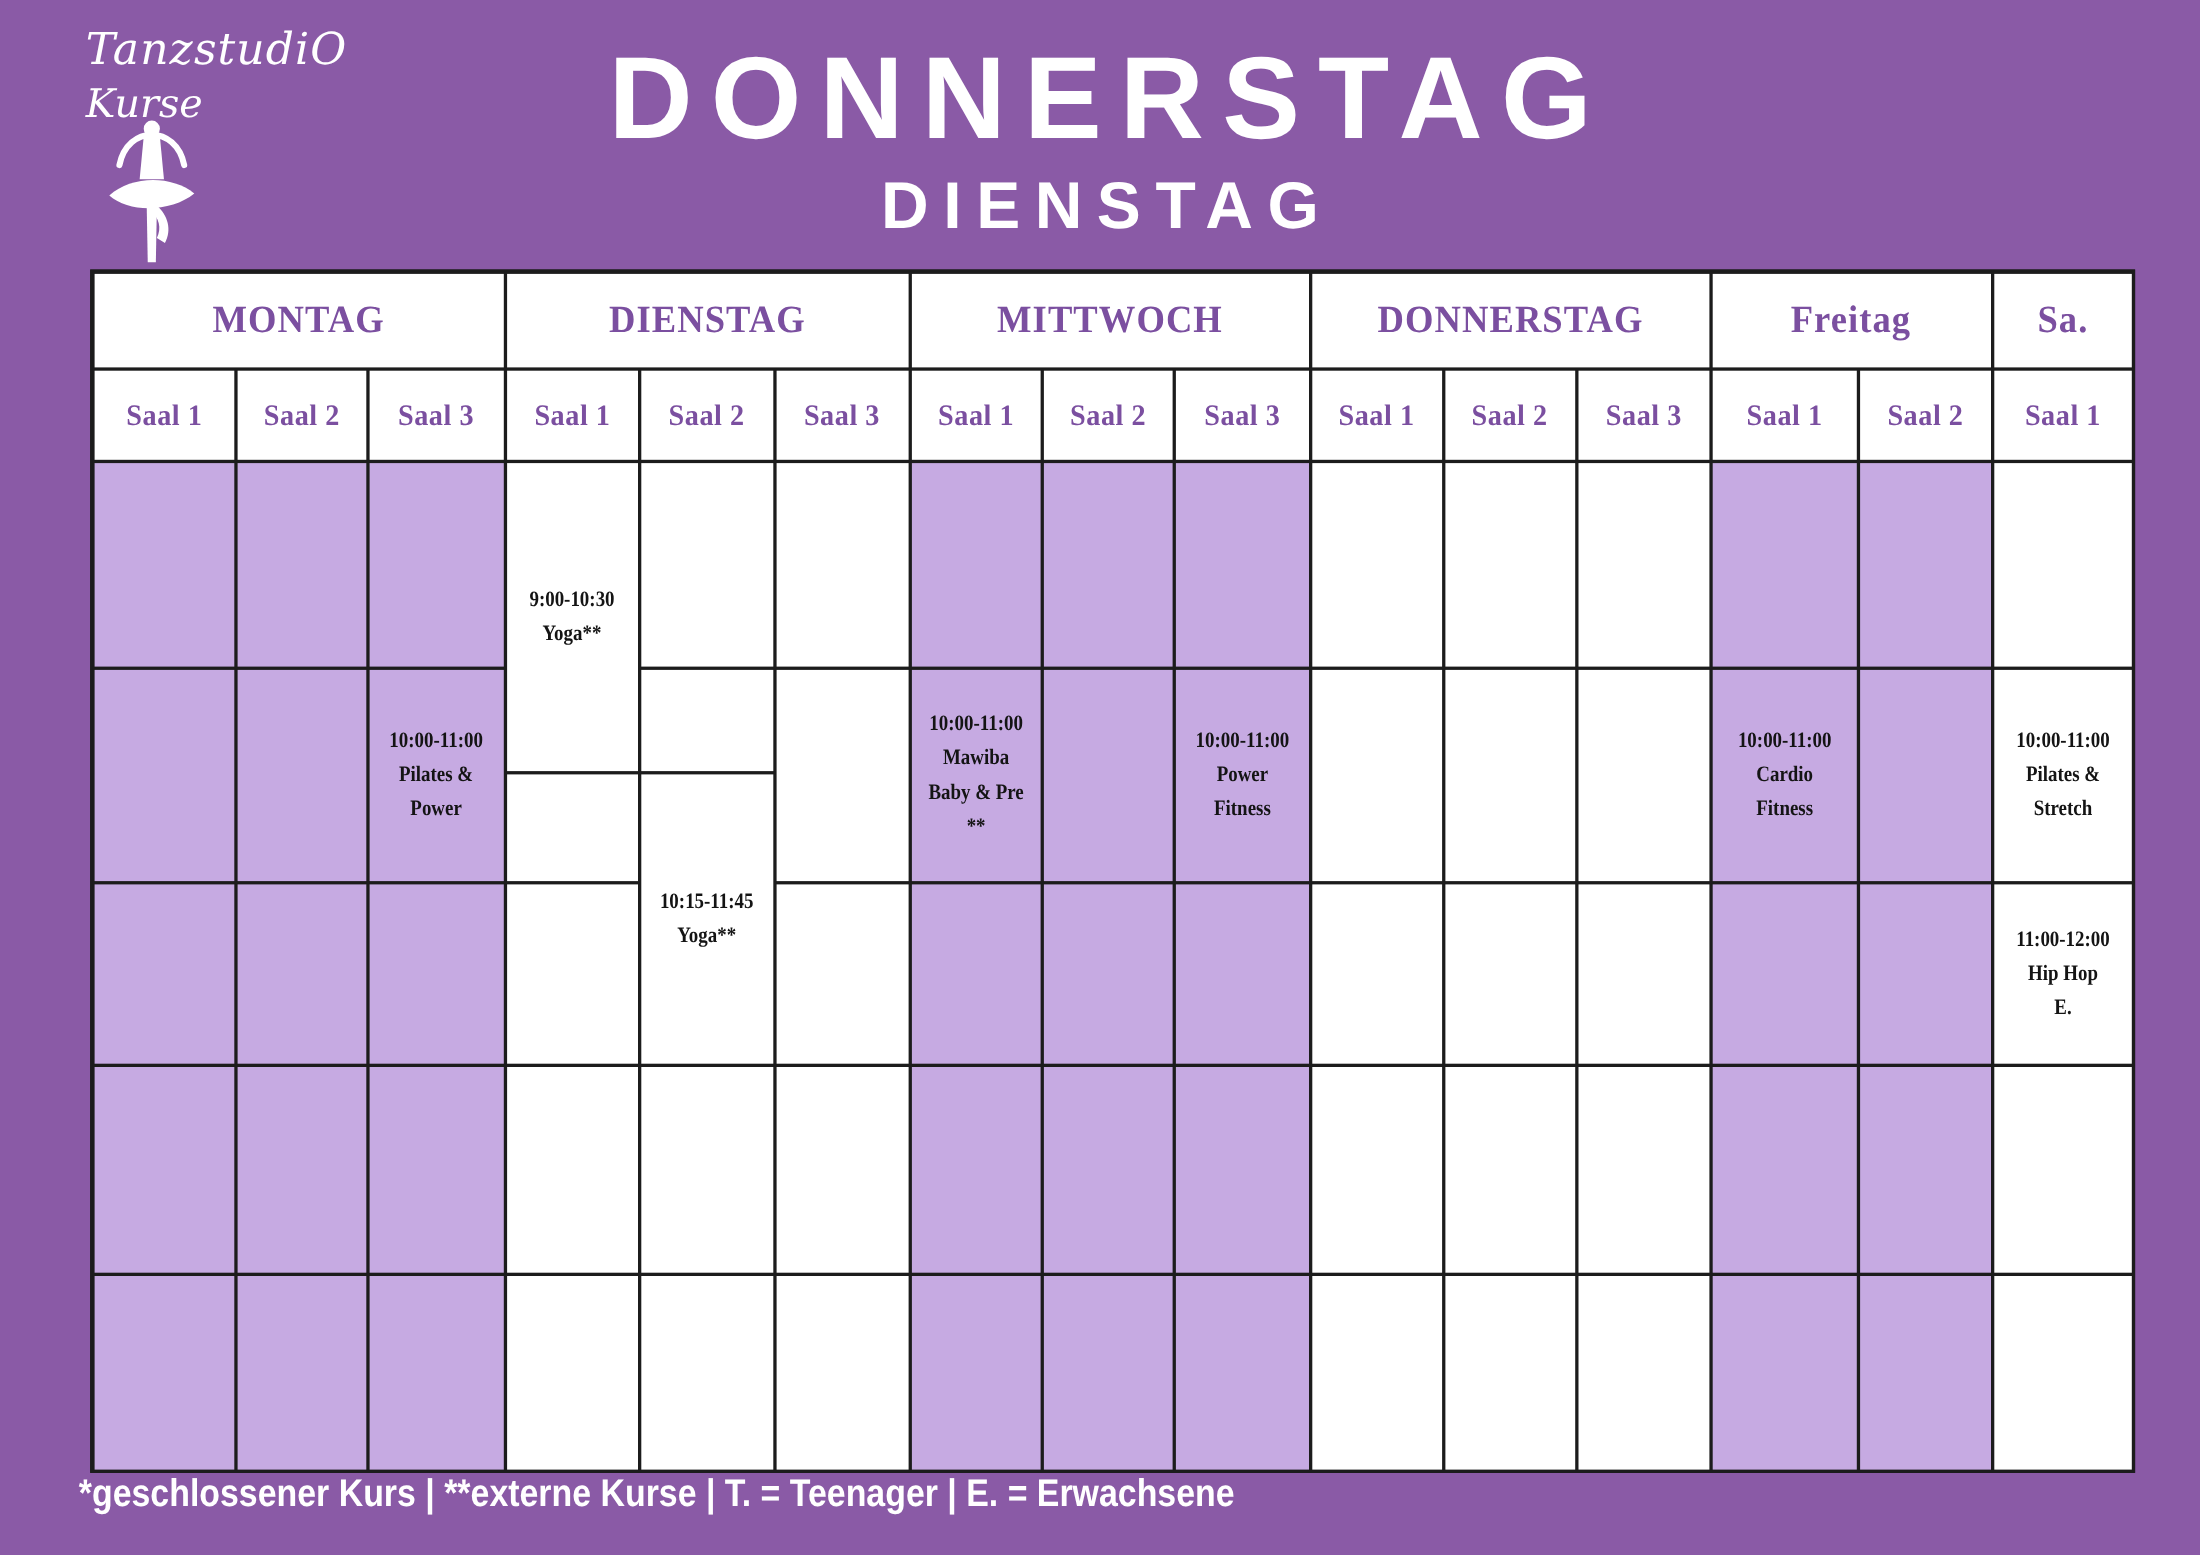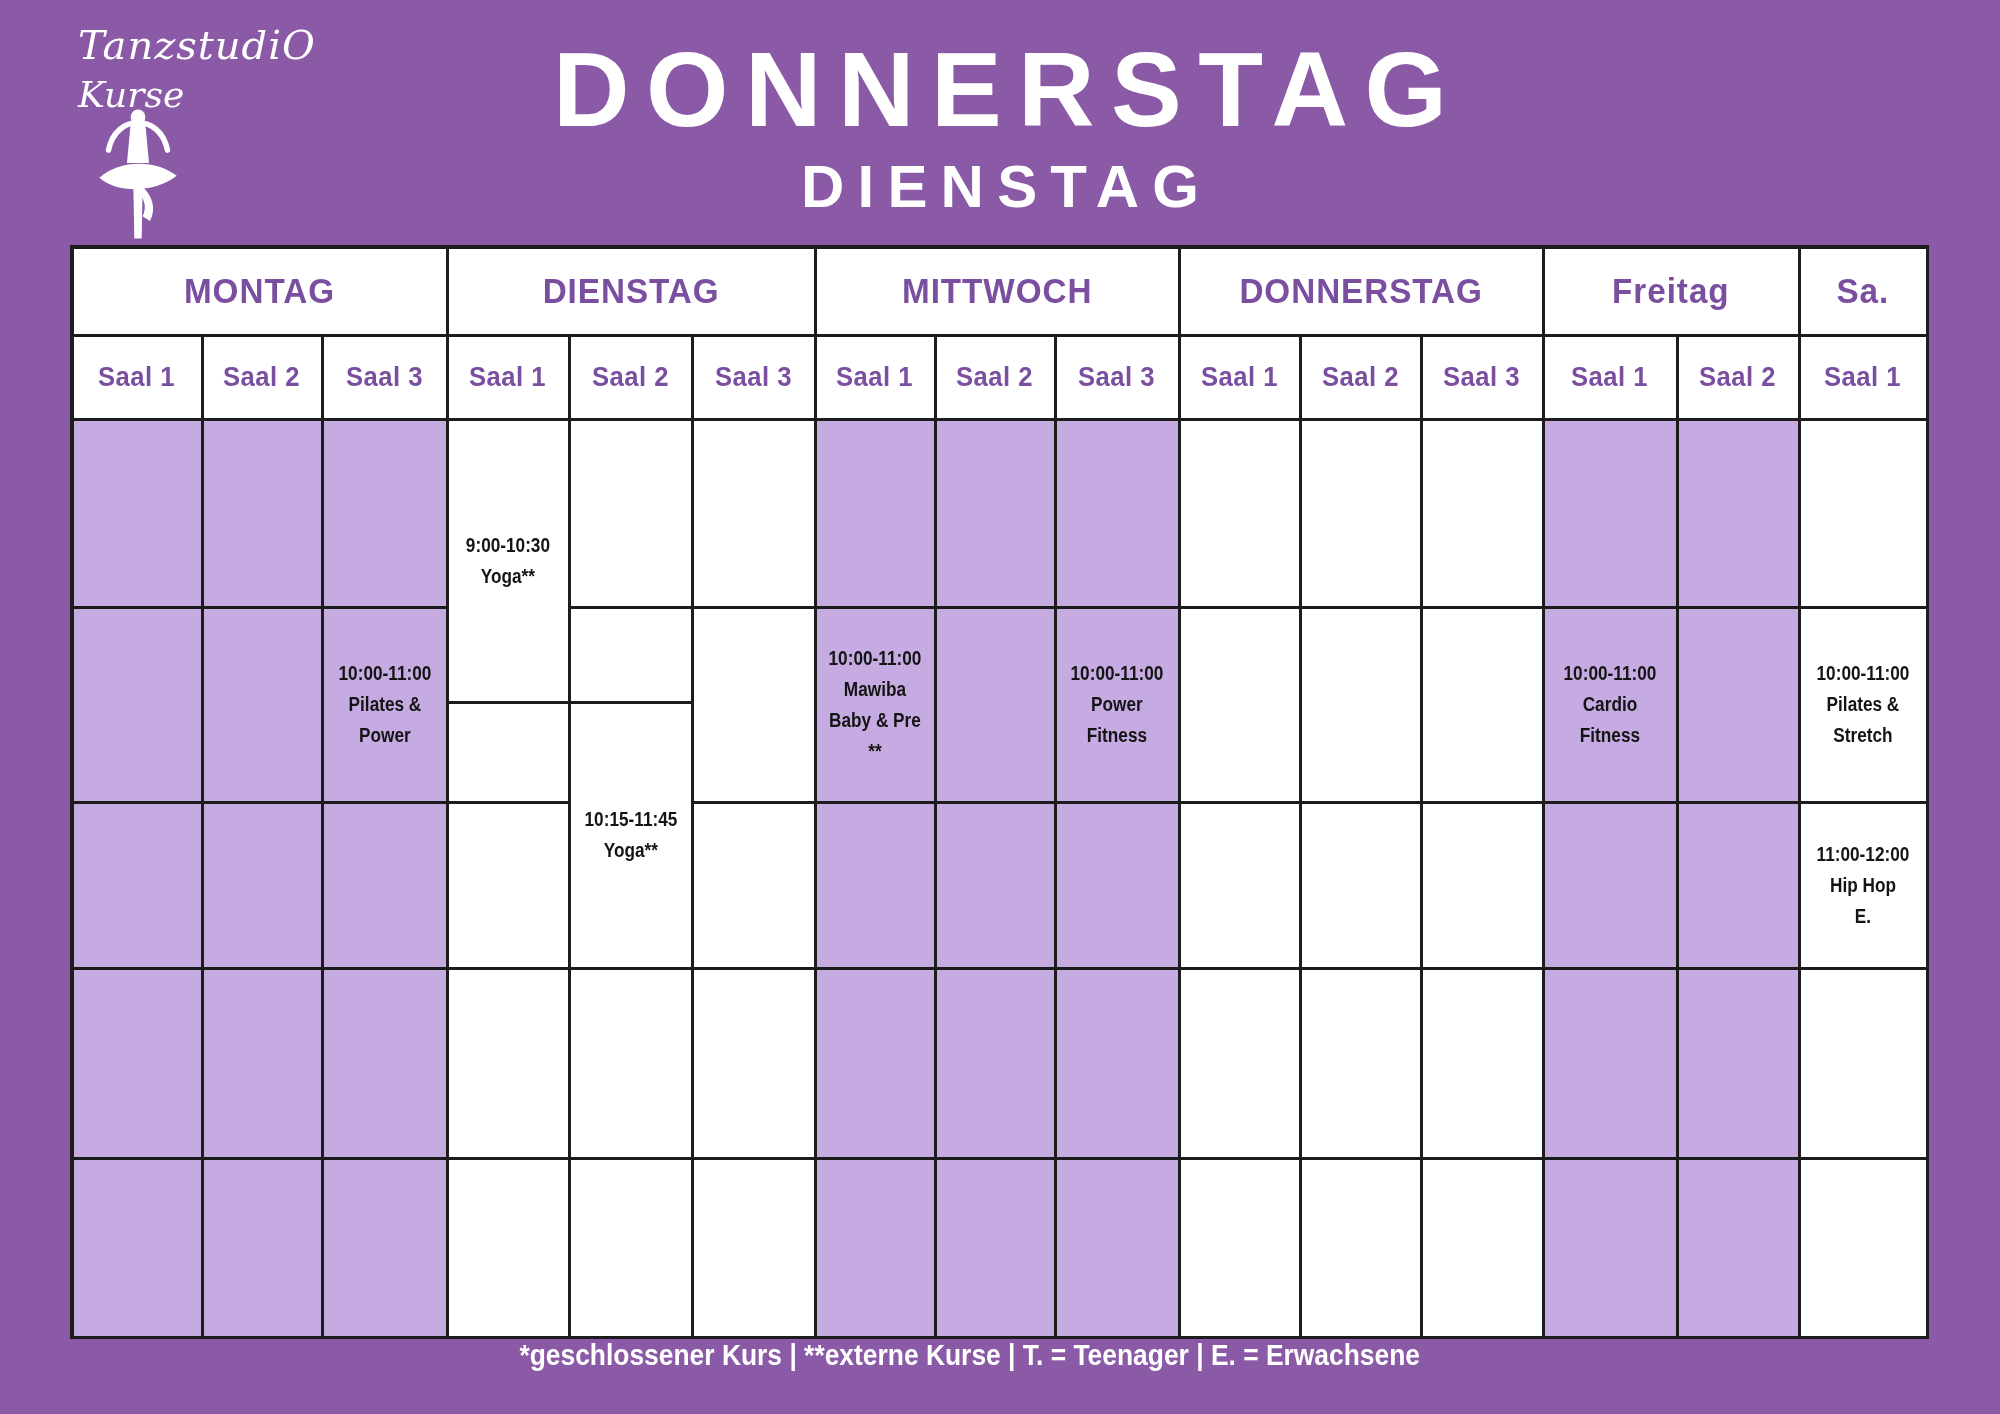--- a/index.html
+++ b/index.html
@@ -21,41 +21,42 @@
     color:#fff;font-size:106px;font-weight:bold;line-height:1.05;
     letter-spacing:.155em;padding-left:.155em;box-sizing:border-box;
   }
   #subtitle{
     position:absolute;left:0;top:152px;width:2000px;text-align:center;
     color:#fff;font-size:60px;font-weight:bold;
     letter-spacing:.22em;padding-left:.22em;box-sizing:border-box;
   }
   
   #grid{
-    position:absolute;left:70px;top:245px;width:1855px;height:1090px;
+    position:absolute;left:82px;top:245px;width:1855px;height:1090px;
     background:var(--grid-line,#1c1c1c);
     border:2px solid var(--grid-line,#1c1c1c);
+    font-family:Liberation Serif, serif;
   }
   .cell{position:absolute;display:flex;align-items:center;justify-content:center;overflow:visible;}
   .day-label{
     color:var(--head-text,#7b4fa0);font-weight:bold;font-size:35px;
     letter-spacing:1px;transform:scaleX(.95);white-space:nowrap;
   }
   .saal-label{
     color:var(--head-text,#7b4fa0);font-weight:bold;font-size:27px;
     letter-spacing:.5px;transform:scaleX(.95);white-space:nowrap;
   }
   .class-block{
     font-size:20px;font-weight:bold;color:var(--cell-text,#141414);
     line-height:1.55;text-align:center;transform:scaleX(.86);white-space:nowrap;
   }
   
   #footer{
-    position:absolute;left:0;top:1338px;width:1940px;text-align:center;
-    color:#fff;font-size:30px;font-weight:bold;
+    position:absolute;left:0;top:1338px;width:1940px;text-align:left;
+    color:#fff;font-size:35px;font-weight:bold;
   }
   #footer span{display:inline-block;transform:scaleX(.88);white-space:nowrap;}
 </style>
 </head>
 <body>
 
 <div id="canvas" style="--page-bg: #8a5aa6; --head-text: #7b4fa0; --grid-line: #1c1c1c; --cell-text: #141414;">
 
   <div id="logo">
     <div class="l1">TanzstudiO</div>

